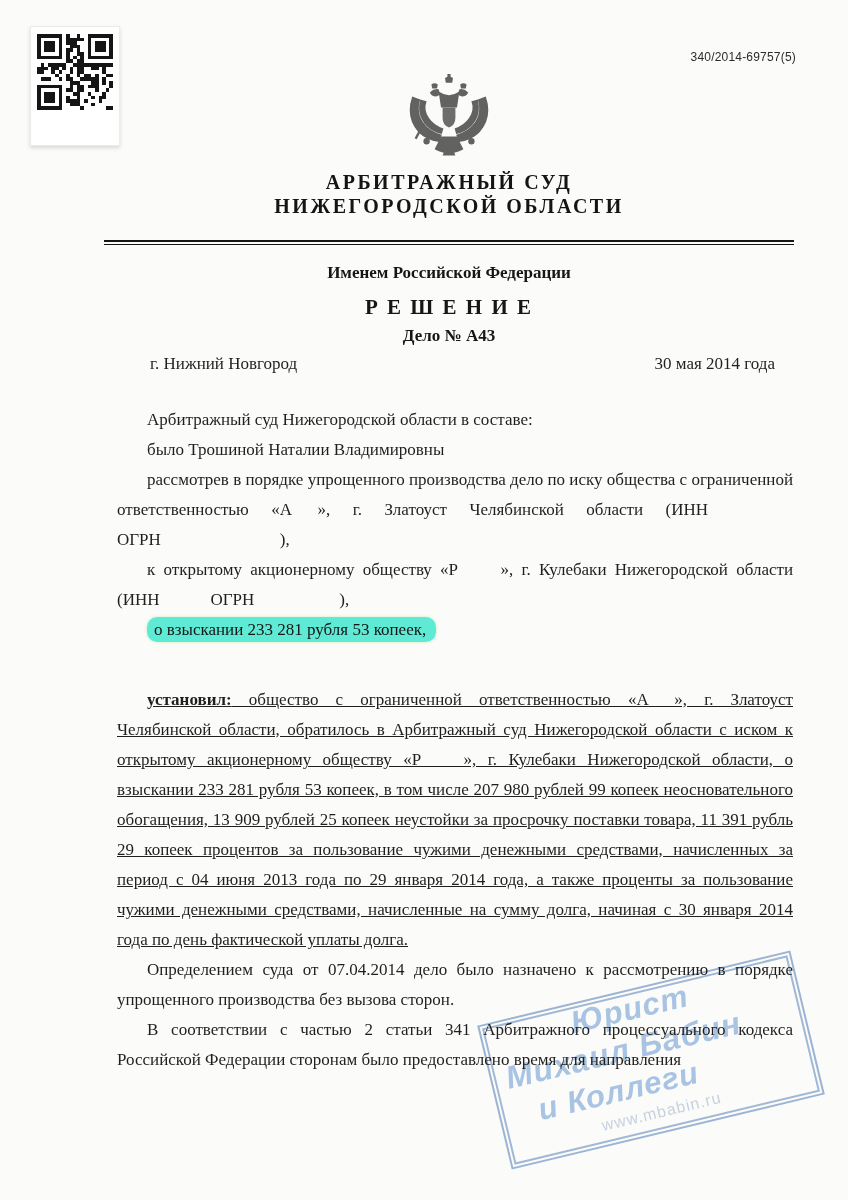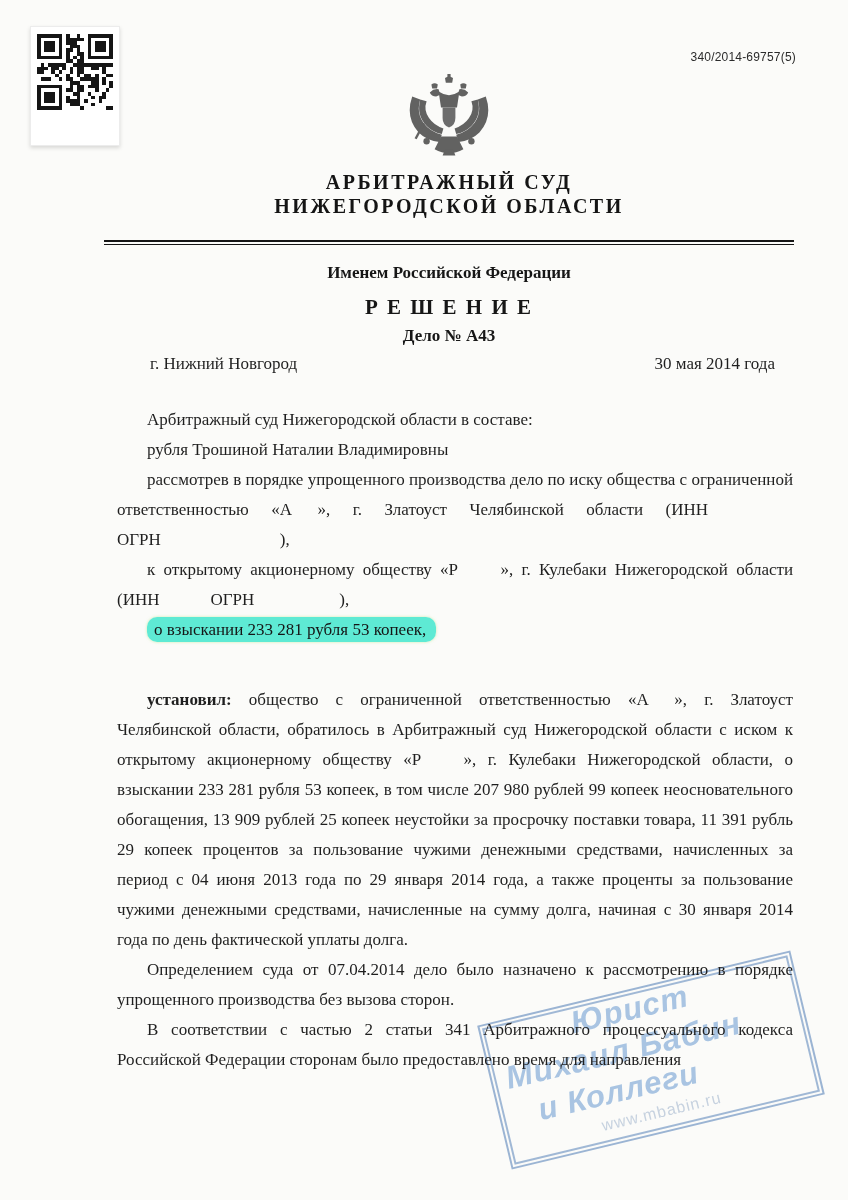--- a/index.html
+++ b/index.html
@@ -77,21 +77,21 @@
     font-size:16px;color:rgba(176,193,212,.8);letter-spacing:1px;
   }
 
   
   .doc-body{
     position:absolute;left:117px;top:405px;width:676px;z-index:1;
     font-size:17px;line-height:30px;
   }
   .para{margin:0;text-align:justify;text-indent:30px;}
   .para.gap-before{margin-top:27px;}
-  .para.gap-before-lg{margin-top:40px;}
+  .para.gap-before-lg{margin-top:40px;text-decoration:underline;}
   .lead-bold{font-weight:bold;}
   mark.claim{
     background:#5eead4;color:#151515;
     padding:3px 10px 3px 7px;border-radius:10px;
     box-shadow:0 0 3px rgba(160,225,110,.55);
   }
 </style>
 </head>
 <body>
 
@@ -379,21 +379,21 @@
   <div class="center-line decision-title">Р Е Ш Е Н И Е</div>
   <div class="center-line case-number">Дело № А43</div>
 
   <div class="city-date">
     <span class="city">г. Нижний Новгород</span>
     <span class="date">30 мая 2014 года</span>
   </div>
 
   <div class="doc-body">
     <p class="para">Арбитражный суд Нижегородской области в составе:</p>
-    <p class="para">рубля Трошиной Наталии Владимировны</p>
+    <p class="para">было Трошиной Наталии Владимировны</p>
     <p class="para">рассмотрев в порядке упрощенного производства дело по иску общества с ограниченной ответственностью «А  », г. Златоуст Челябинской области (ИНН     ОГРН       ),</p>
     <p class="para">к открытому акционерному обществу «Р   », г. Кулебаки Нижегородской области (ИНН   ОГРН     ),</p>
     <p class="para"><mark class="claim">о взыскании 233&nbsp;281 рубля 53 копеек,</mark></p>
     <p class="para gap-before-lg"><span class="lead-bold">установил:</span><span> общество с ограниченной ответственностью «А  », г. Златоуст Челябинской области, обратилось в Арбитражный суд Нижегородской области с иском к открытому акционерному обществу «Р   », г. Кулебаки Нижегородской области, о взыскании 233&nbsp;281 рубля 53 копеек, в том числе 207&nbsp;980 рублей 99 копеек неосновательного обогащения, 13&nbsp;909 рублей 25 копеек неустойки за просрочку поставки товара, 11&nbsp;391 рубль 29 копеек процентов за пользование чужими денежными средствами, начисленных за период с 04 июня 2013 года по 29 января 2014 года, а также проценты за пользование чужими денежными средствами, начисленные на сумму долга, начиная с 30 января 2014 года по день фактической уплаты долга.</span></p>
     <p class="para">Определением суда от 07.04.2014 дело было назначено к рассмотрению в порядке упрощенного производства без вызова сторон.</p>
     <p class="para">В соответствии с частью 2 статьи 341 Арбитражного процессуального кодекса Российской Федерации сторонам было предоставлено время для направления</p>
   </div>
 
 </div>
 

